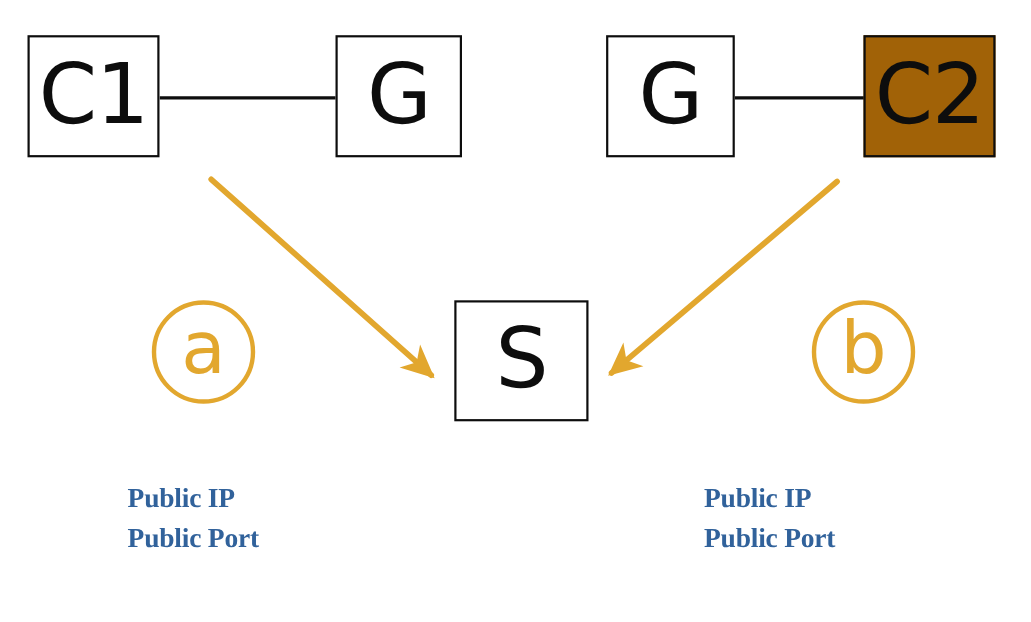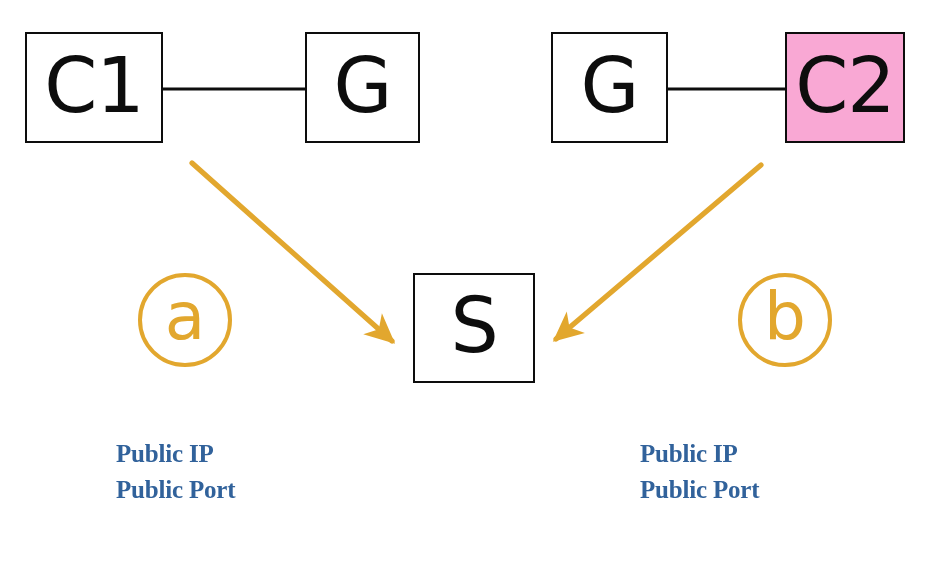--- a/index.html
+++ b/index.html
@@ -28,21 +28,21 @@
     color: #0d0d0d;
     font-family: "DejaVu Sans", sans-serif;
     font-weight: 400;
     line-height: 1;
     letter-spacing: -1px;
   }
   .node-box > span {
     display: block;
     transform: translateY(-2px);
   }
-  #node-c1 { left: 25px;  top: 32px; width: 138px; height: 111px; font-size: 76px; }
+  #node-c1 { left: 25px;  top: 32px; width: 120px; height: 111px; font-size: 76px; }
   #node-g1 { left: 305px; top: 32px; width: 115px; height: 111px; font-size: 76px; }
   #node-g2 { left: 551px; top: 32px; width: 117px; height: 111px; font-size: 76px; }
   #node-c2 { left: 785px; top: 32px; width: 120px; height: 111px; font-size: 76px; }
   #node-s  { left: 413px; top: 273px; width: 122px; height: 110px; font-size: 76px; }
 
   .svg-layer {
     position: absolute;
     left: 0;
     top: 0;
     width: 937px;
@@ -105,21 +105,21 @@
   <div class="node-box" id="node-c1" style="border-color: rgb(13, 13, 13); background: rgb(255, 255, 255); color: rgb(13, 13, 13);">
     <span>C1</span>
   </div>
   <div class="node-box" id="node-g1" style="border-color: rgb(13, 13, 13); background: rgb(255, 255, 255); color: rgb(13, 13, 13);">
     <span>G</span>
   </div>
 
   <div class="node-box" id="node-g2" style="border-color: rgb(13, 13, 13); background: rgb(255, 255, 255); color: rgb(13, 13, 13);">
     <span>G</span>
   </div>
-  <div class="node-box" id="node-c2" style="border-color: rgb(13, 13, 13); background: #f9a8d4; color: rgb(13, 13, 13);">
+  <div class="node-box" id="node-c2" style="border-color: rgb(13, 13, 13); background: #a16207; color: rgb(13, 13, 13);">
     <span>C2</span>
   </div>
 
   <div class="node-box" id="node-s" style="border-color: rgb(13, 13, 13); background: rgb(255, 255, 255); color: rgb(13, 13, 13);">
     <span>S</span>
   </div>
 
   <div class="marker-circle" id="marker-a" style="border: 4.5px solid rgb(226, 167, 46); color: rgb(226, 167, 46);">
     <span>a</span>
   </div>

